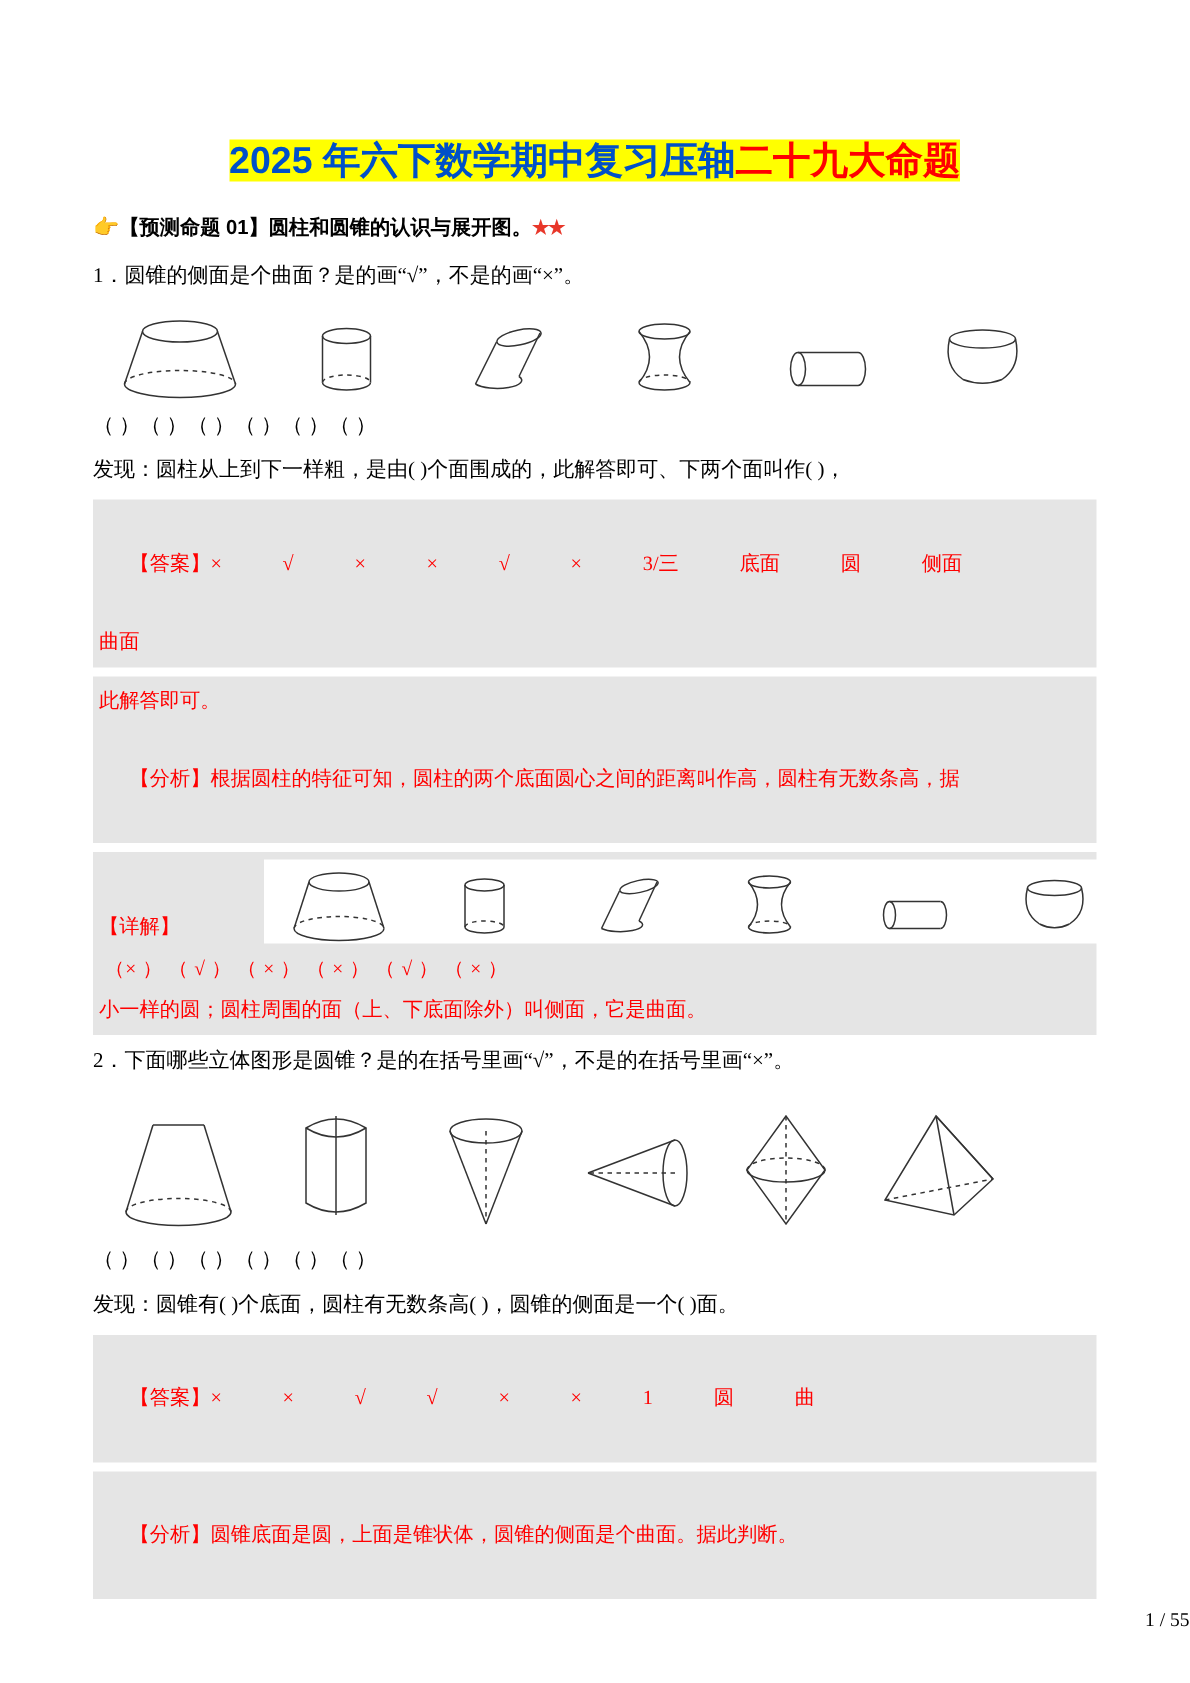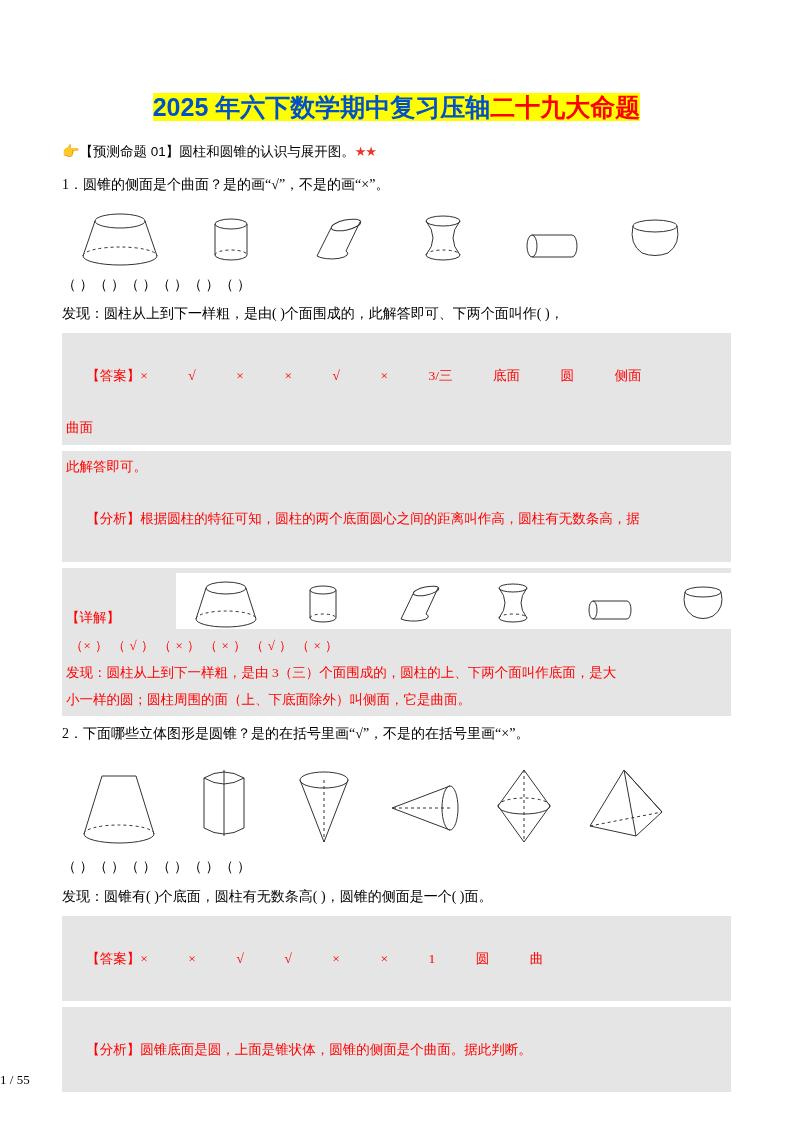--- a/index.html
+++ b/index.html
@@ -35,21 +35,21 @@
     background: #ffff00;
     color: #0050c8;
   }
   .title .hl-red {
     background: #ffff00;
     color: #ff0000;
   }
   
   .prop-head {
     font-family: "Liberation Sans", sans-serif;
-    font-weight: normal;
+    font-weight: bold;
     font-size: 13.5px;
     margin: 17px 0 10px 0;
     line-height: 1.6;
   }
   .pointer { font-size: 14px; }
   .stars { color: #e8372a; letter-spacing: -1px; font-size: 13px; }
   
   .q {
     font-size: 14px;
     line-height: 1.75;
@@ -112,21 +112,21 @@
     color: #ff0000;
     font-size: 13px;
     margin: 2px 0 2px 4px;
     letter-spacing: 0.5px;
   }
   
   .footer {
     position: absolute;
     left: 0; right: 0;
     bottom: 34px;
-    text-align: left;
+    text-align: right;
     font-size: 13px;
     font-family: "Liberation Serif", serif;
     margin-top: 44px;
   }
 </style>
 </head>
 <body>
 
 <div class="page">
 
@@ -247,21 +247,20 @@
         </svg>
         <svg width="95" height="52" viewBox="0 0 95 52">
           <ellipse cx="47" cy="15" rx="18" ry="5" fill="none" stroke="#333" stroke-width="1"></ellipse>
           <path d="M29 15 Q25 31 37 39" fill="none" stroke="#333" stroke-width="1"></path>
           <path d="M65 15 Q69 31 57 39" fill="none" stroke="#333" stroke-width="1"></path>
           <path d="M37 39 Q47 44 57 39" fill="none" stroke="#333" stroke-width="1"></path>
         </svg>
       </span>
     </div>
     <div class="checkrow">（×  ）    （ √ ）    （ × ）    （ × ）    （ √ ）    （ × ）</div>
-    <div class="ansrow">发现：圆柱从上到下一样粗，是由 3（三）个面围成的，圆柱的上、下两个面叫作底面，是大</div>
     <div class="ansrow">小一样的圆；圆柱周围的面（上、下底面除外）叫侧面，它是曲面。</div>
   </div>
 
   <div class="q">
     <span>2．</span><span>下面哪些立体图形是圆锥？是的在括号里画“√”，不是的在括号里画“×”。</span>
   </div>
 
   <div class="figs2">
 
     <svg width="112" height="94" viewBox="0 0 112 94">

